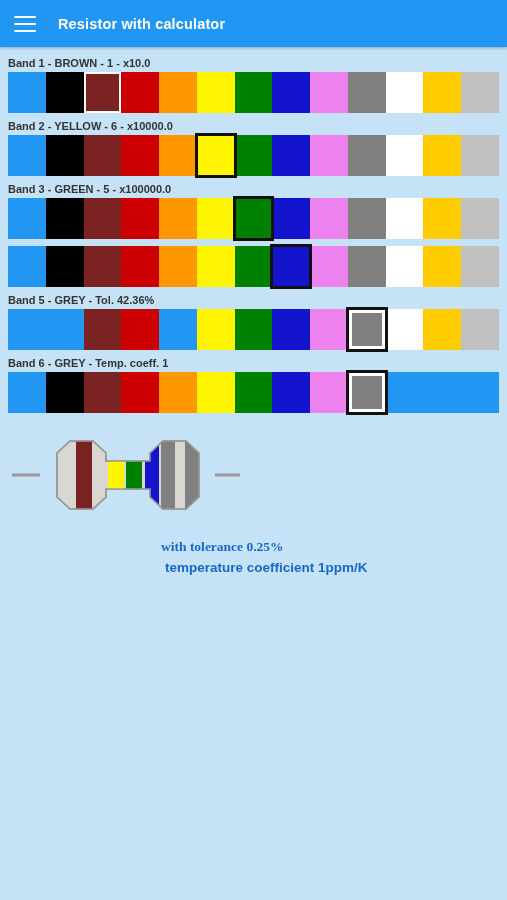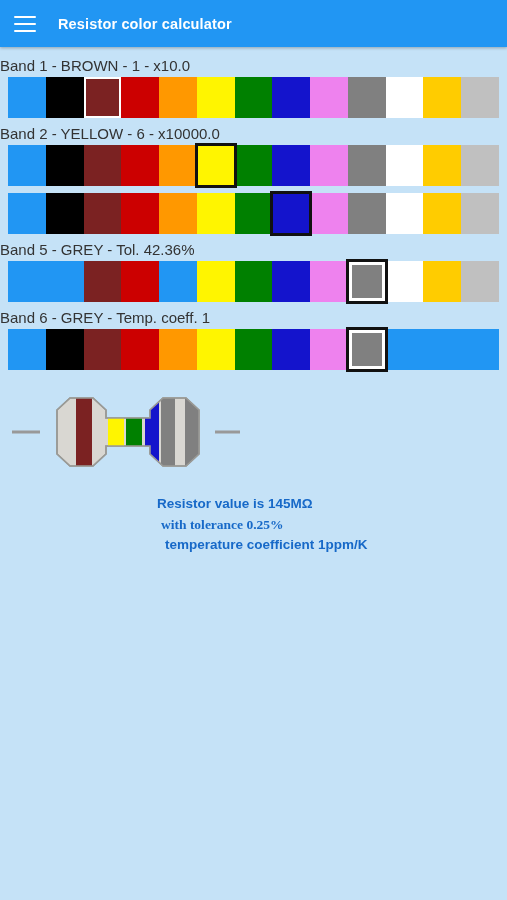--- a/index.html
+++ b/index.html
@@ -54,25 +54,26 @@
     background: #c5e2f7;
     width: 507px;
     height: 853px;
     padding-top: 10px;
   }
 
   
   .band-row { margin-bottom: 7px; }
 
   .band-label {
-    font-size: 15px;
+    font-size: 11px;
     color: #333333;
+    padding-left: 8px;
     padding-bottom: 3px;
     white-space: nowrap;
-    font-weight: normal;
+    font-weight: bold;
   }
 
   .swatch-strip {
     display: flex;
     height: 41px;
     margin: 0 8px;
     width: 491px;
   }
 
   .swatch {
@@ -120,21 +121,21 @@
 </style>
 </head>
 <body>
 
 <div class="appbar">
   <div class="hamburger">
     <span></span>
     <span></span>
     <span></span>
   </div>
-  <div class="appbar-title">Resistor color calculator</div>
+  <div class="appbar-title">Resistor with calculator</div>
 </div>
 
 <div class="content">
 
   <div id="bands-container">
       <div class="band-row">
         <div class="band-label">Band 1 - BROWN - 1 - x10.0</div>
         <div class="swatch-strip">
           <div class="swatch empty" style="background: rgb(33, 150, 243);"></div>
           <div class="swatch" style="background: rgb(0, 0, 0);"></div>
@@ -154,20 +155,38 @@
       <div class="band-row">
         <div class="band-label">Band 2 - YELLOW - 6 - x10000.0</div>
         <div class="swatch-strip">
           <div class="swatch empty" style="background: rgb(33, 150, 243);"></div>
           <div class="swatch" style="background: rgb(0, 0, 0);"></div>
           <div class="swatch" style="background: rgb(123, 34, 34);"></div>
           <div class="swatch" style="background: rgb(204, 0, 0);"></div>
           <div class="swatch" style="background: rgb(255, 152, 0);"></div>
           <div class="swatch sel-dark" style="background: rgb(255, 245, 0);"></div>
           <div class="swatch" style="background: rgb(0, 128, 0);"></div>
+          <div class="swatch" style="background: rgb(20, 20, 204);"></div>
+          <div class="swatch" style="background: rgb(238, 130, 238);"></div>
+          <div class="swatch" style="background: rgb(128, 128, 128);"></div>
+          <div class="swatch" style="background: rgb(255, 255, 255);"></div>
+          <div class="swatch" style="background: rgb(255, 204, 0);"></div>
+          <div class="swatch" style="background: rgb(192, 192, 192);"></div>
+        </div>
+      </div>
+      <div class="band-row">
+        <div class="band-label">Band 3 - GREEN - 5 - x100000.0</div>
+        <div class="swatch-strip">
+          <div class="swatch empty" style="background: rgb(33, 150, 243);"></div>
+          <div class="swatch" style="background: rgb(0, 0, 0);"></div>
+          <div class="swatch" style="background: rgb(123, 34, 34);"></div>
+          <div class="swatch" style="background: rgb(204, 0, 0);"></div>
+          <div class="swatch" style="background: rgb(255, 152, 0);"></div>
+          <div class="swatch" style="background: rgb(255, 245, 0);"></div>
+          <div class="swatch sel-dark" style="background: rgb(0, 128, 0);"></div>
           <div class="swatch" style="background: rgb(20, 20, 204);"></div>
           <div class="swatch" style="background: rgb(238, 130, 238);"></div>
           <div class="swatch" style="background: rgb(128, 128, 128);"></div>
           <div class="swatch" style="background: rgb(255, 255, 255);"></div>
           <div class="swatch" style="background: rgb(255, 204, 0);"></div>
           <div class="swatch" style="background: rgb(192, 192, 192);"></div>
         </div>
       </div>
       <div class="band-row">
         <div class="swatch-strip">
@@ -247,18 +266,17 @@
         <rect id="rb4" x="161" y="0" width="14" height="80" fill="#808080"></rect>
         <rect id="rb5" x="185" y="0" width="14" height="80" fill="#808080"></rect>
       </g>
       <path d="M 57,18 L 70,6 L 93,6 L 106,18 L 106,26 L 150,26 L 150,18 L 163,6 L 186,6
                L 199,18 L 199,62 L 186,74 L 163,74 L 150,62 L 150,54 L 106,54 L 106,62
                L 93,74 L 70,74 L 57,62 Z" fill="none" stroke="#9a9a96" stroke-width="1.6"></path>
     </svg>
   </div>
 
   <div class="result">
-    <div class="l1">Resistor value is 145MΩ</div>
     <div class="l2">with tolerance 0.25%</div>
     <div class="l3">temperature coefficient 1ppm/K</div>
   </div>
 
 </div>
 
 </body></html>

